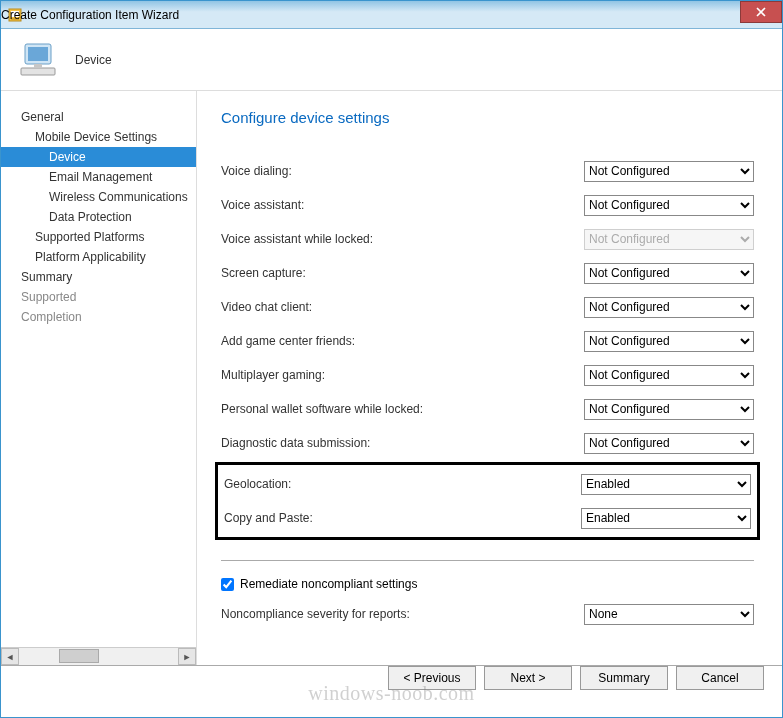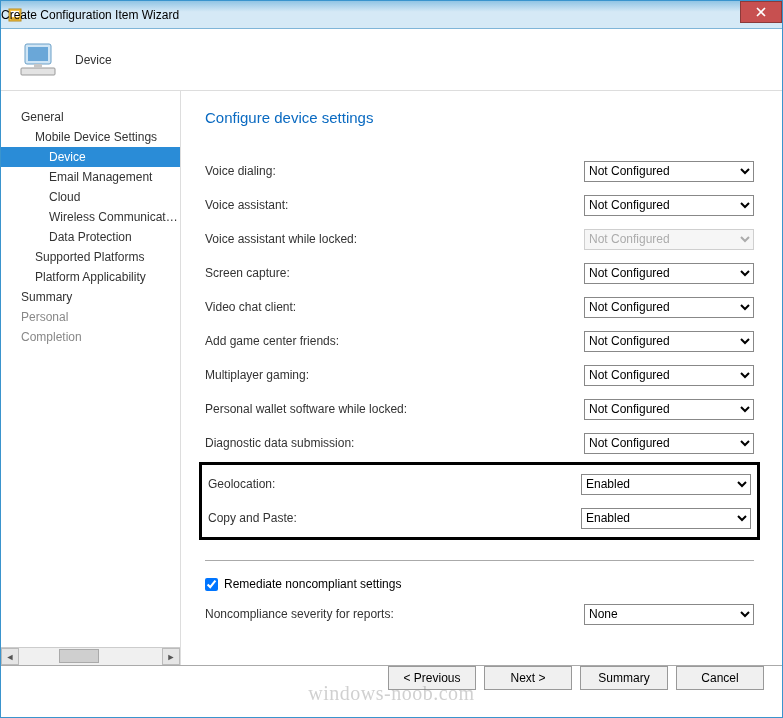--- a/index.html
+++ b/index.html
@@ -71,21 +71,21 @@
     .header-band .header-title {
       font-size: 12px;
       color: #333;
     }
     .body {
       flex: 1;
       display: flex;
       overflow: hidden;
     }
     .sidebar {
-      width: 180px;
+      width: 196px;
       border-right: 1px solid #ddd;
       padding-top: 16px;
       position: relative;
       display: flex;
       flex-direction: column;
     }
     .nav {
       flex: 1;
       overflow: hidden;
     }
@@ -253,27 +253,26 @@
     <div class="header-title">Device</div>
   </div>
 
   <div class="body">
     <div class="sidebar">
       <div class="nav" id="nav-tree">
           <div class="nav-item">General</div>
           <div class="nav-item level1">Mobile Device Settings</div>
           <div class="nav-item level2 selected">Device</div>
           <div class="nav-item level2">Email Management</div>
-          <div class="nav-item level2">Cloud</div>
           <div class="nav-item level2">Wireless Communications</div>
           <div class="nav-item level2">Data Protection</div>
           <div class="nav-item level1">Supported Platforms</div>
           <div class="nav-item level1">Platform Applicability</div>
           <div class="nav-item">Summary</div>
-          <div class="nav-item disabled">Personal</div>
+          <div class="nav-item disabled">Supported</div>
           <div class="nav-item disabled">Completion</div>
         </div>
       <div class="sidebar-hscroll">
         <div class="sb-btn">◄</div>
         <div class="sb-track">
           <div class="sb-thumb"></div>
         </div>
         <div class="sb-btn">►</div>
       </div>
     </div>

